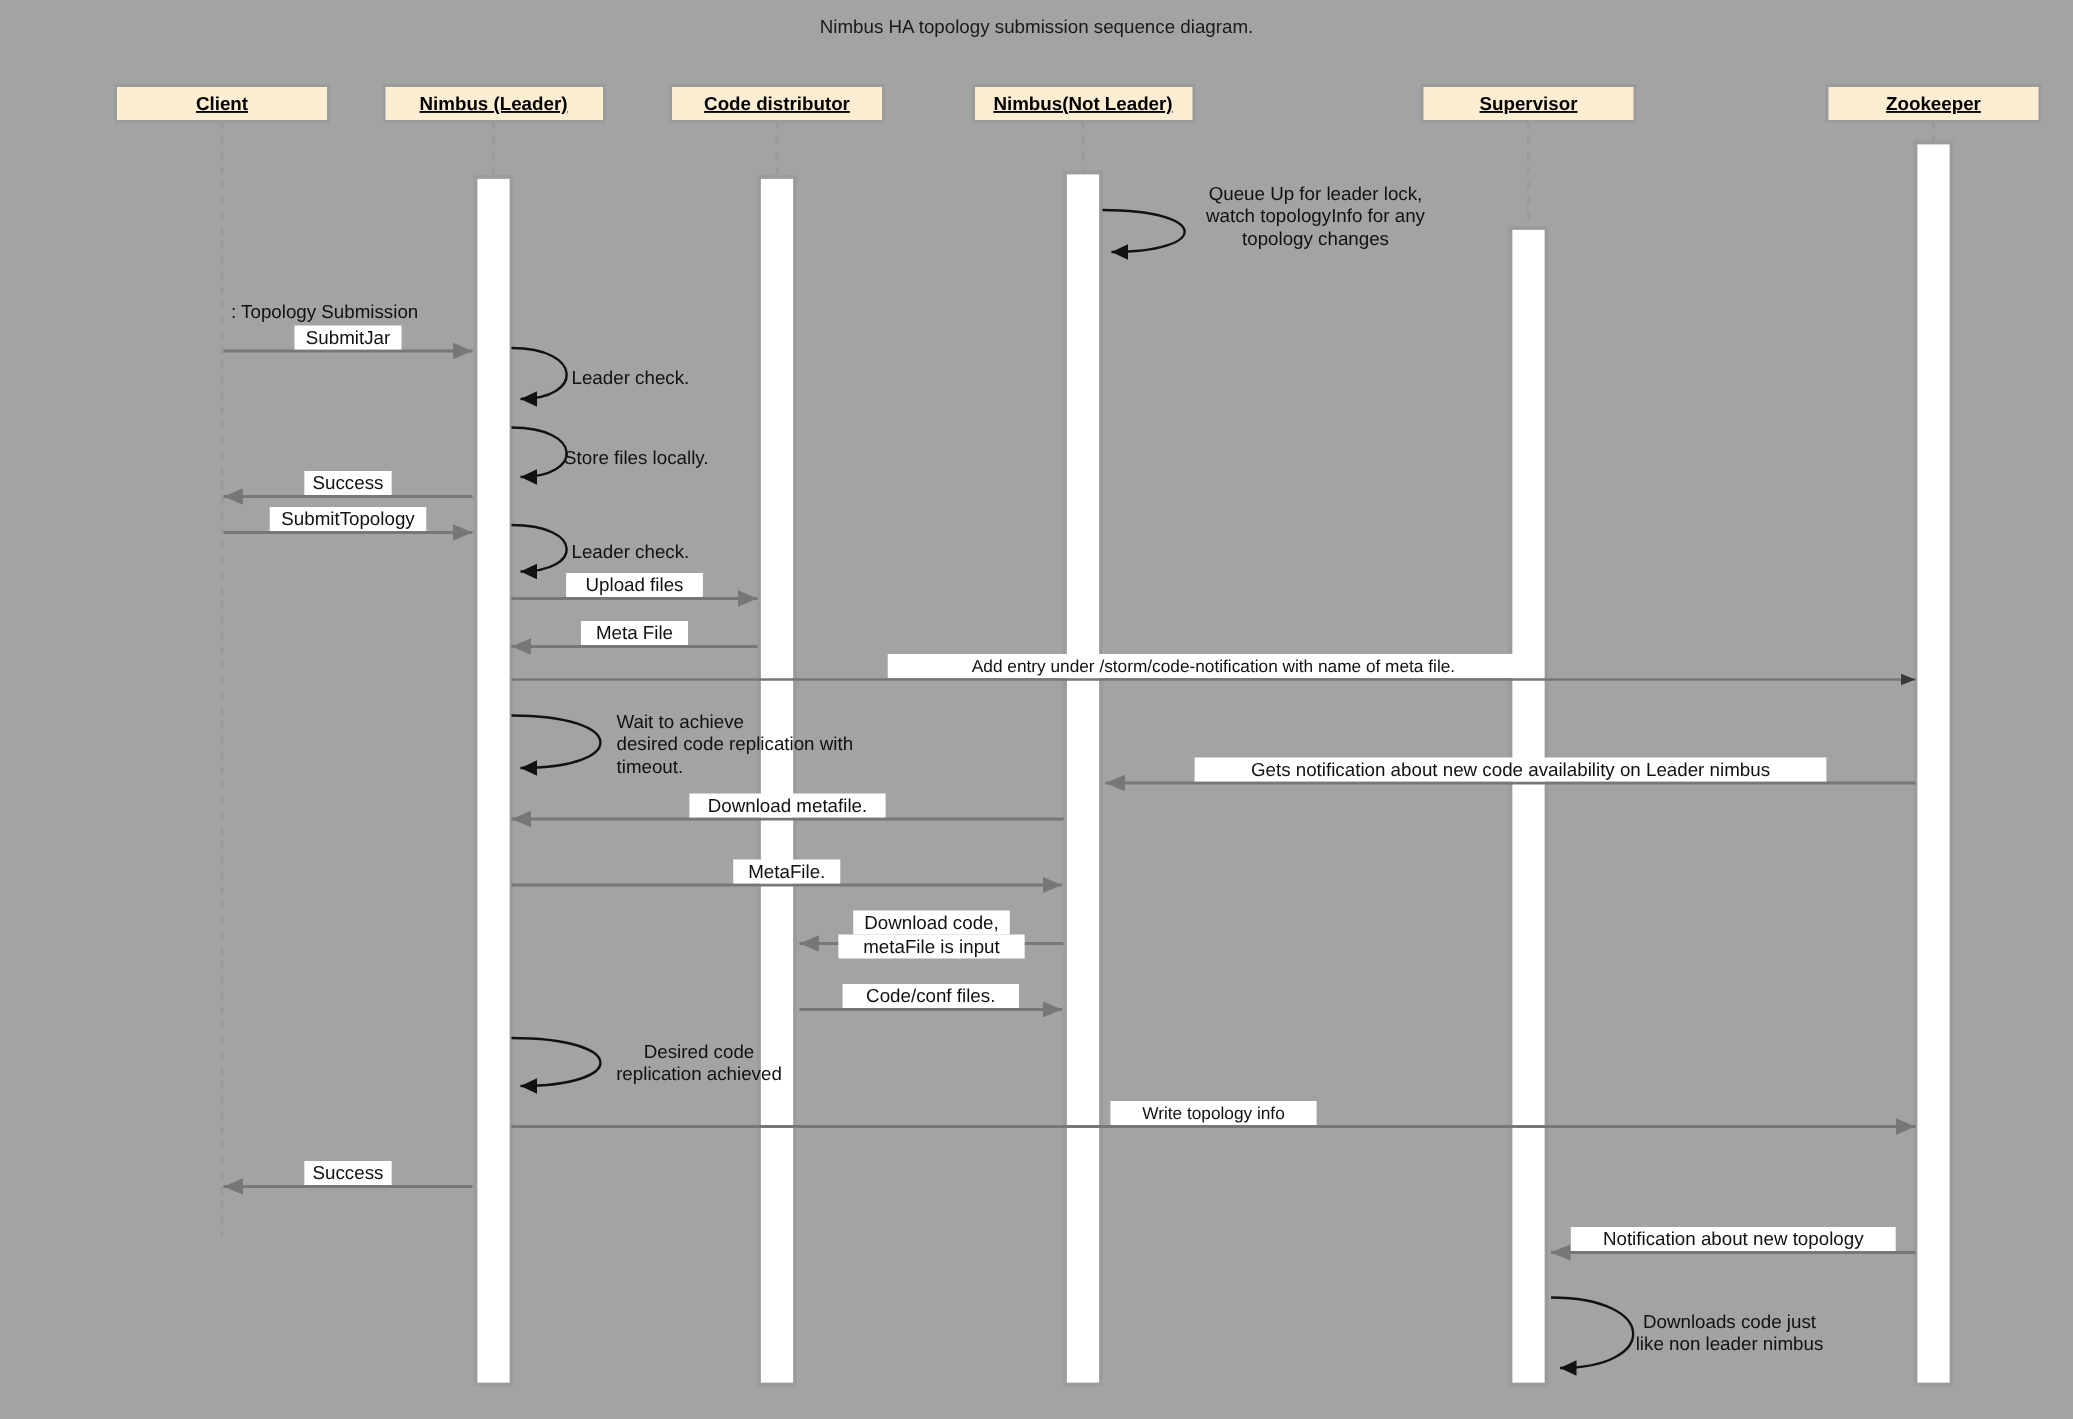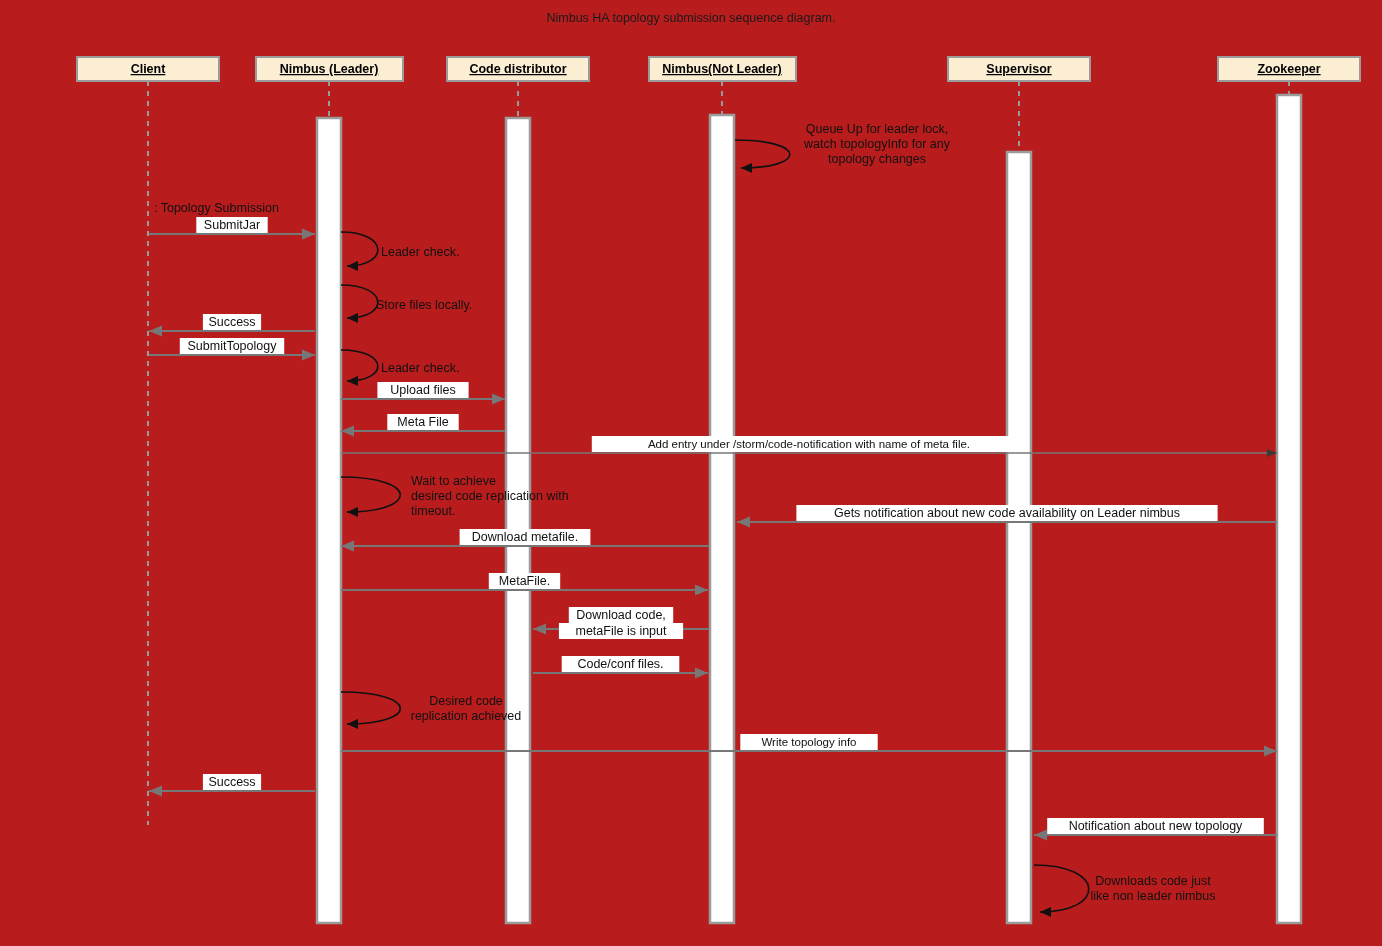--- a/index.html
+++ b/index.html
@@ -4,21 +4,21 @@
 <style>
   html, body {
     margin: 0;
     padding: 0;
     background: #ffffff;
   }
   #diagram-root {
     position: relative;
     width: 1382px;
     height: 946px;
-    background: #b91c1c;
+    background: #a3a3a3;
     font-family: "Liberation Sans", sans-serif;
     overflow: hidden;
   }
   svg#seq-svg {
     display: block;
     width: 1382px;
     height: 946px;
   }
   .diagram-title {
     font-family: "Liberation Sans", sans-serif;

